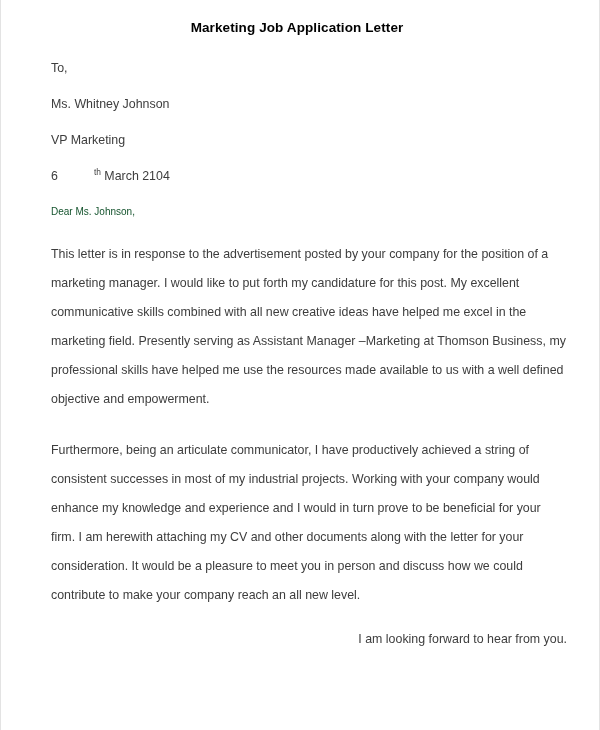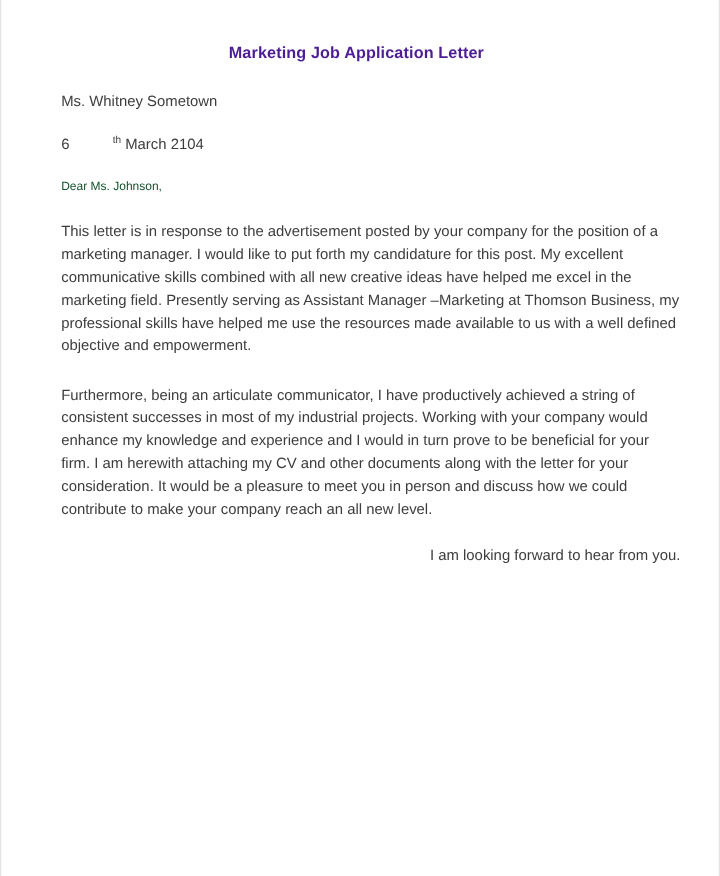--- a/index.html
+++ b/index.html
@@ -19,24 +19,24 @@
     overflow: hidden;
     font-family: "Liberation Sans", "DejaVu Sans", sans-serif;
     color: #3d3d3d;
     -webkit-font-smoothing: antialiased;
   }
 
   .doc-title {
     text-align: center;
     font-size: 13.5px;
     font-weight: bold;
-    color: #4c1d95;
+    color: #000000;
     letter-spacing: 0.1px;
     margin: 0;
-    padding-top: 36px;
+    padding-top: 20px;
     padding-right: 6px;
   }
 
   .letter-body {
     padding: 0 32px 0 50px;
   }
 
   .addr-block {
     margin-top: 26px;
   }
@@ -66,21 +66,21 @@
 
   .salutation {
     font-size: 10px;
     line-height: 14px;
     margin-bottom: 21px;
     color: #14532d;
   }
 
   .para {
     font-size: 12.4px;
-    line-height: 19px;
+    line-height: 29px;
     margin: 0 0 22px 0;
     color: #3d3d3d;
     text-align: left;
     max-width: 522px;
   }
 
   .closing-line {
     font-size: 12.4px;
     line-height: 14px;
     margin-bottom: 22px;
@@ -91,21 +91,23 @@
 </head>
 <body>
 
 <div class="page">
 
   <h1 class="doc-title">Marketing Job Application Letter</h1>
 
   <div class="letter-body">
 
     <div class="addr-block">
-      <div class="addr-line">Ms. Whitney Sometown</div>
+      <div class="addr-line">To,</div>
+      <div class="addr-line">Ms. Whitney Johnson</div>
+      <div class="addr-line">VP Marketing</div>
 
       <div class="addr-line"><span>6</span><sup>th</sup><span> March 2104</span></div>
     </div>
 
 
     <div class="salutation">Dear Ms. Johnson,</div>
 
     <p class="para">This letter is in response to the advertisement posted by your company for the position of a marketing manager.  I would like to put forth my candidature for this post. My excellent communicative skills combined with all new creative ideas have helped me excel in the marketing field. Presently serving as Assistant Manager –Marketing at  Thomson Business, my professional skills have helped me use the resources made available  to us with a  well defined objective and empowerment.</p>
 
     <p class="para">Furthermore, being an articulate communicator, I have productively achieved a string of consistent successes in most of my industrial projects. Working with your company would enhance my knowledge and experience and I would in turn prove to be beneficial for your firm. I am herewith attaching my CV and other documents along with the letter for your consideration. It would be a pleasure to meet you in person and discuss how we could contribute to make your company reach an all  new level.</p>

